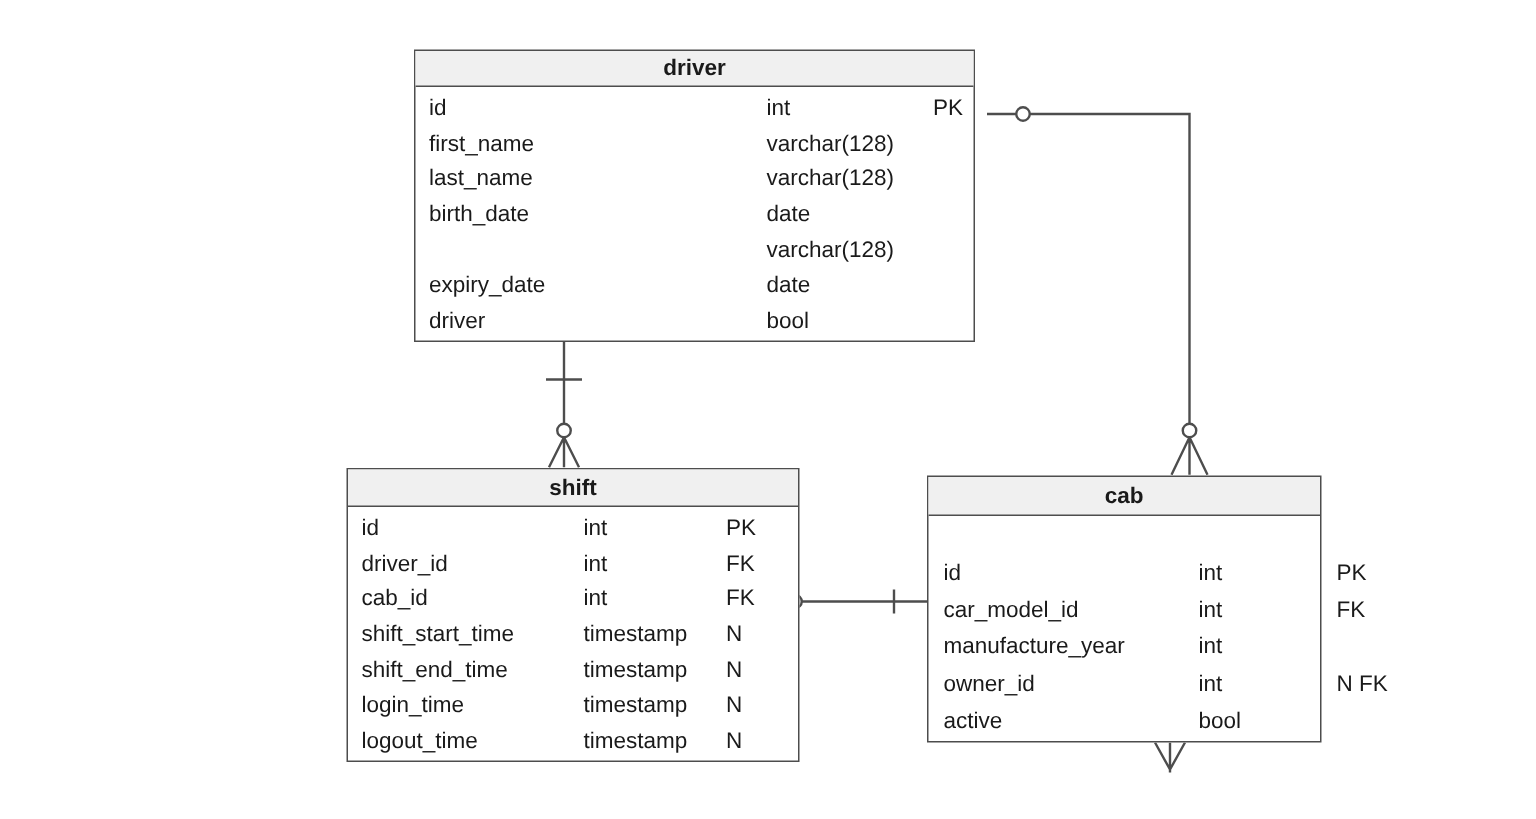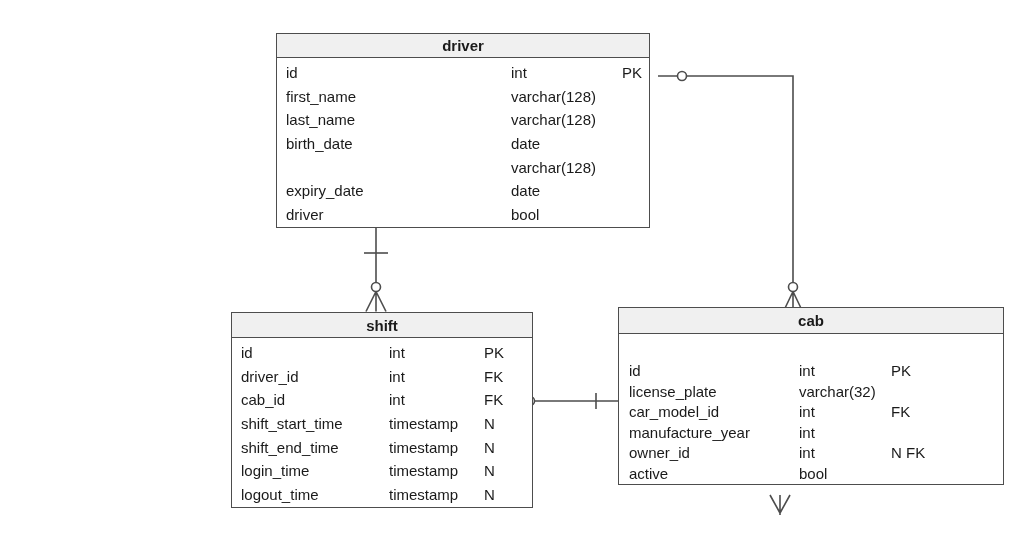--- a/index.html
+++ b/index.html
@@ -41,21 +41,21 @@
   #e-driver{left:276px;top:33px;width:374px;height:195px;}
   #e-driver .hdr{height:24px;}
   #e-driver .col-type{left:234px;}
   #e-driver .col-key{left:auto;right:7px;}
 
   #e-shift{left:231px;top:312px;width:302px;height:196px;}
   #e-shift .hdr{height:25px;}
   #e-shift .col-type{left:157px;}
   #e-shift .col-key{left:252px;}
 
-  #e-cab{left:618px;top:307px;width:386px;height:178px;gap:24px;}
+  #e-cab{left:618px;top:317px;width:263px;height:178px;gap:24px;}
   #e-cab .hdr{height:26px;}
   #e-cab .col-name{left:10px;}
   #e-cab .col-type{left:180px;}
   #e-cab .col-key{left:272px;}
 </style>
 </head>
 <body>
 
 <div id="canvas">
 
@@ -170,25 +170,20 @@
 
   <div class="entity" id="e-cab">
     <div class="hdr">cab</div>
     <div class="rows">
       <div class="row">
         <span class="col-name">id</span>
         <span class="col-type">int</span>
         <span class="col-key">PK</span>
       </div>
       <div class="row">
-        <span class="col-name">license_plate</span>
-        <span class="col-type">varchar(32)</span>
-        <span class="col-key"></span>
-      </div>
-      <div class="row">
         <span class="col-name">car_model_id</span>
         <span class="col-type">int</span>
         <span class="col-key">FK</span>
       </div>
       <div class="row">
         <span class="col-name">manufacture_year</span>
         <span class="col-type">int</span>
         <span class="col-key"></span>
       </div>
       <div class="row">

